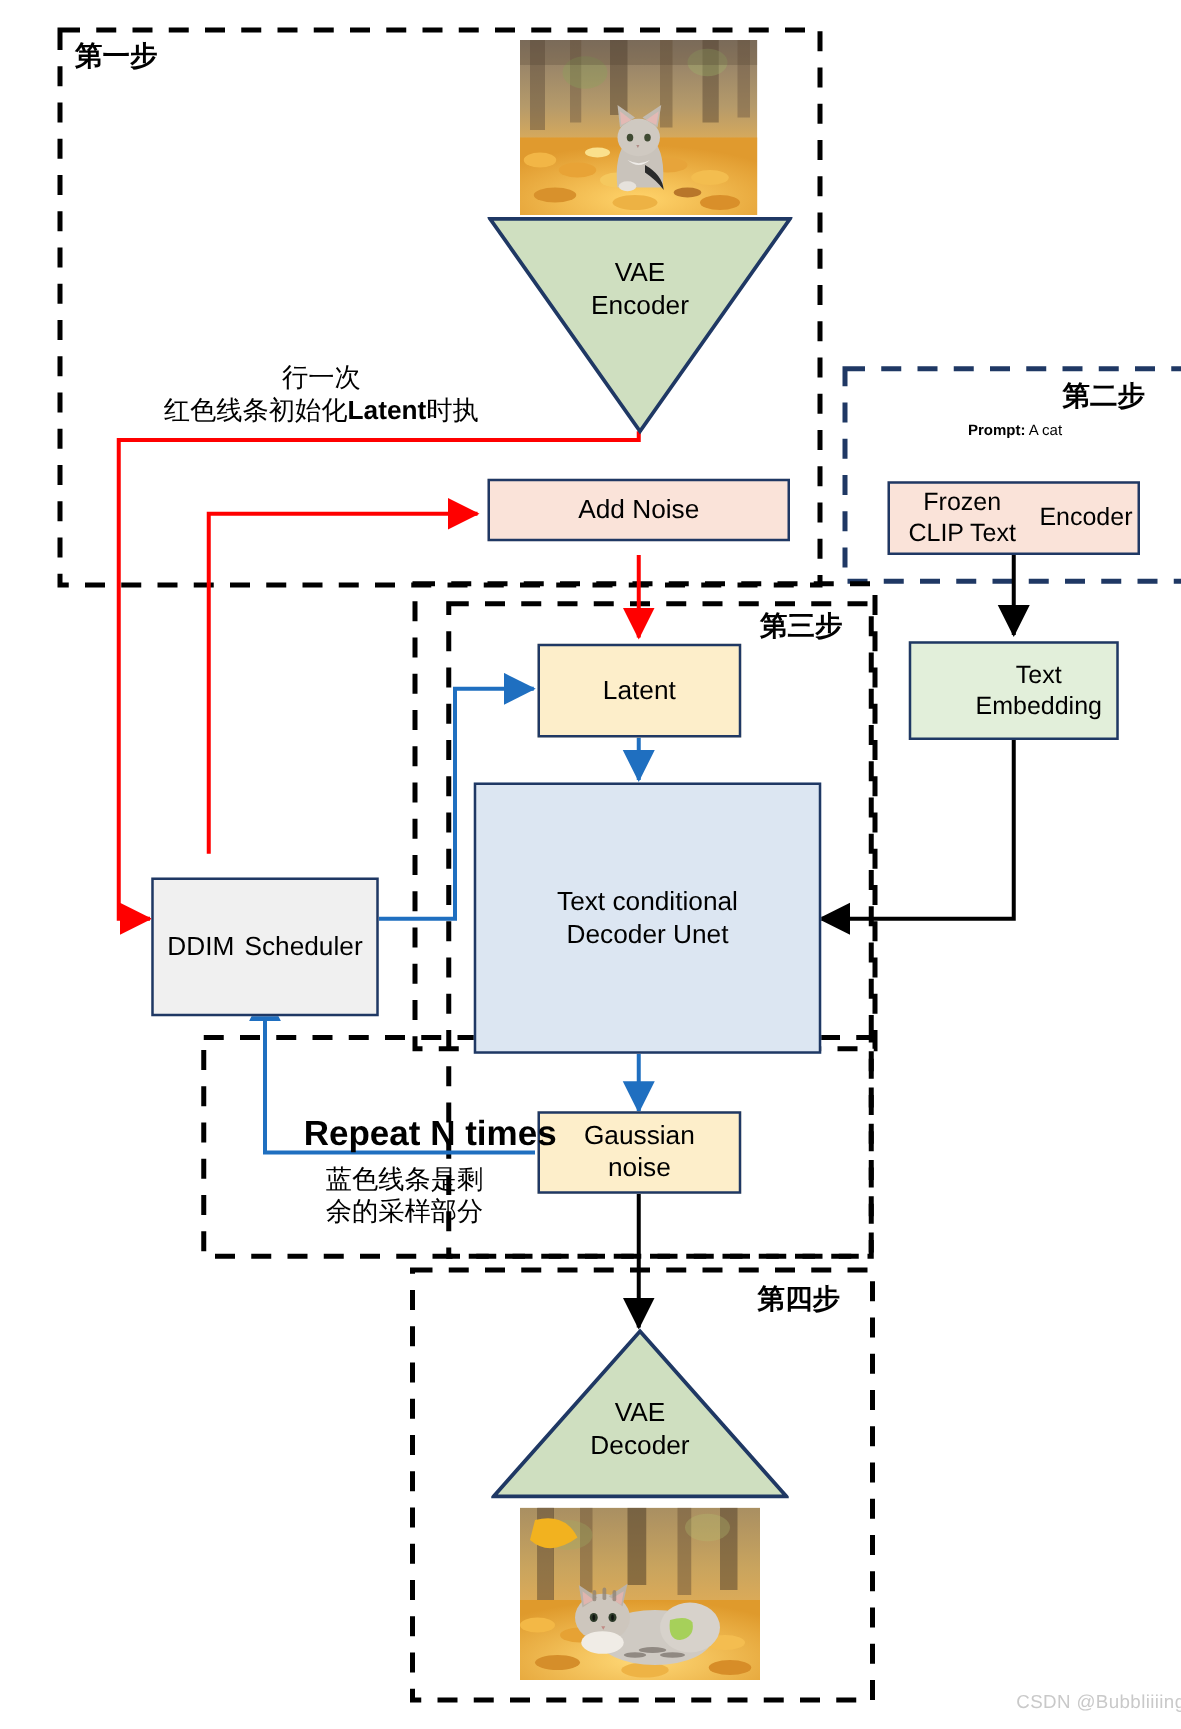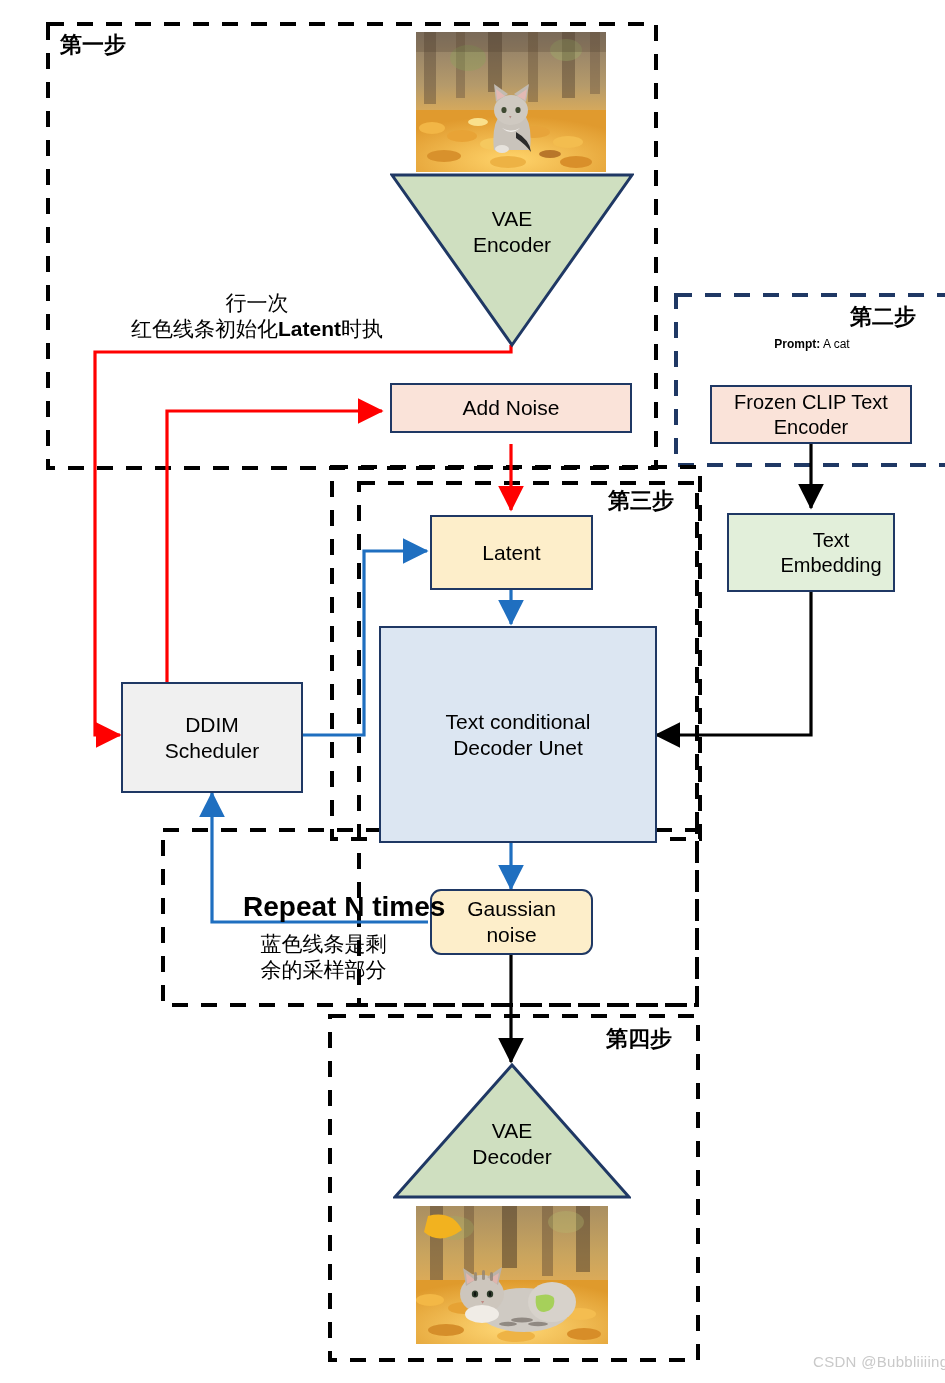--- a/index.html
+++ b/index.html
@@ -9,21 +9,21 @@
   svg.layer{position:absolute;left:0;top:0;width:945px;height:1383px;pointer-events:none;}
 
   .node{position:absolute;box-sizing:border-box;border:2.5px solid #1f3864;
         display:flex;align-items:center;justify-content:center;text-align:center;
         color:#000;line-height:1.22;}
   .node span{display:block;padding:0 4px;}
 
   .n-addnoise{background:#fae3d9;font-size:21px;}
   .n-clip{background:#fae3d9;font-size:20px;}
   .n-latent{background:#fdeeca;font-size:21px;}
-  .n-gauss{background:#fdeeca;font-size:21px;border-radius:11px;}
+  .n-gauss{background:#fdeeca;font-size:21px;}
   .n-textemb{background:#e2efda;font-size:20px;}
   .n-ddim{background:#f0f0f0;font-size:21px;}
   .n-unet{background:#dce6f2;font-size:21px;}
 
   .tri{position:absolute;}
 
   .caption{position:absolute;color:#000;text-align:center;line-height:1.22;}
   .cap-red{font-size:21px;width:330px;}
   .cap-red b{font-weight:bold;}
   .cap-step{font-size:22px;font-weight:bold;}
@@ -173,35 +173,35 @@
   </div>
 
   <div class="node n-addnoise" style="left:366px;top:383px;width:242px;height:50px;">
     <span>Add Noise</span>
   </div>
 
   <div class="caption cap-prompt" style="left:652px;top:337px;width:272px;text-align:center;">
     <b>Prompt:</b><span> A cat</span>
   </div>
 
-  <div class="node n-clip" style="left:686px;top:385px;width:202px;height:59px;flex-direction:column;">
+  <div class="node n-clip" style="left:686px;top:385px;width:202px;height:59px;flex-direction:row;">
     <span>Frozen CLIP Text</span>
     <span>Encoder</span>
   </div>
 
   <div class="node n-textemb" style="left:703px;top:513px;width:168px;height:79px;flex-direction:column;padding-left:40px;">
     <span>Text</span>
     <span>Embedding</span>
   </div>
 
   <div class="node n-latent" style="left:406px;top:515px;width:163px;height:75px;">
     <span>Latent</span>
   </div>
 
-  <div class="node n-ddim" style="left:97px;top:682px;width:182px;height:111px;flex-direction:column;">
+  <div class="node n-ddim" style="left:97px;top:702px;width:182px;height:111px;">
     <span>DDIM</span>
     <span>Scheduler</span>
   </div>
 
   <div class="node n-unet" style="left:355px;top:626px;width:278px;height:217px;flex-direction:column;">
     <span>Text conditional</span>
     <span>Decoder Unet</span>
   </div>
 
   <div class="node n-gauss" style="left:406px;top:889px;width:163px;height:66px;flex-direction:column;">

